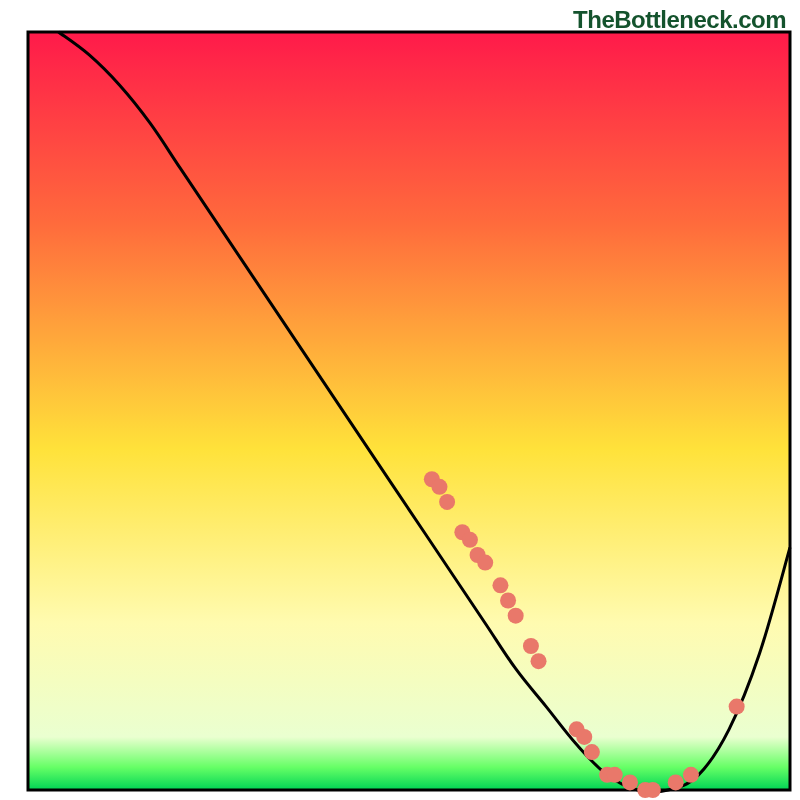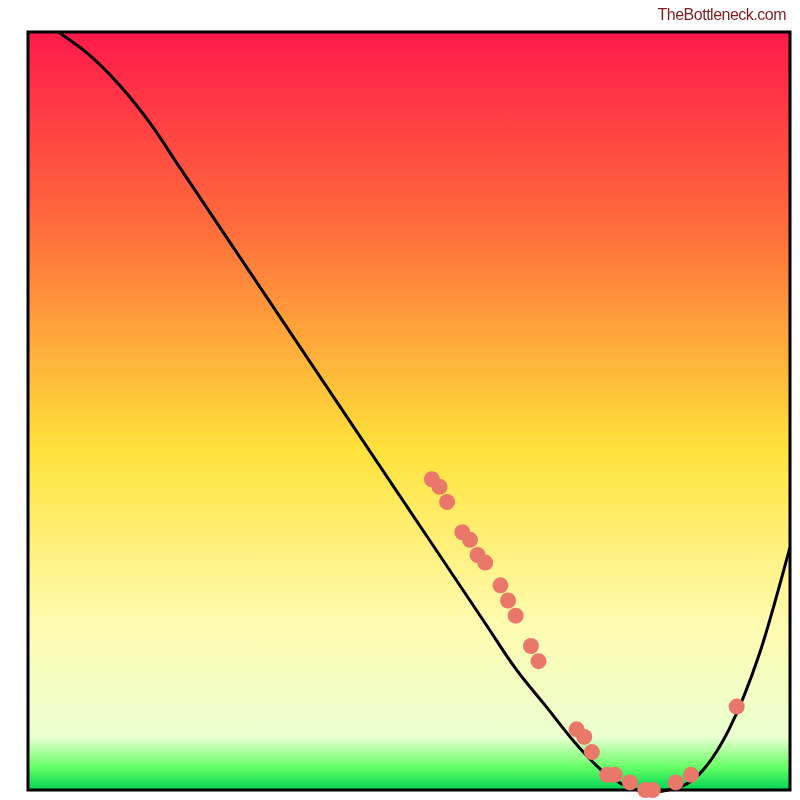--- a/index.html
+++ b/index.html
@@ -13,23 +13,23 @@
   }
   .chart-wrap {
     position: relative;
     width: 800px;
     height: 800px;
   }
   .brand {
     position: absolute;
     top: 6px;
     right: 14px;
-    font-size: 16px;
-    font-weight: 400;
-    color: #7f1d1d;
+    font-size: 24px;
+    font-weight: 700;
+    color: #14532d;
     letter-spacing: -0.5px;
     z-index: 5;
   }
   svg {
     display: block;
   }
 </style>
 </head>
 <body>
 

